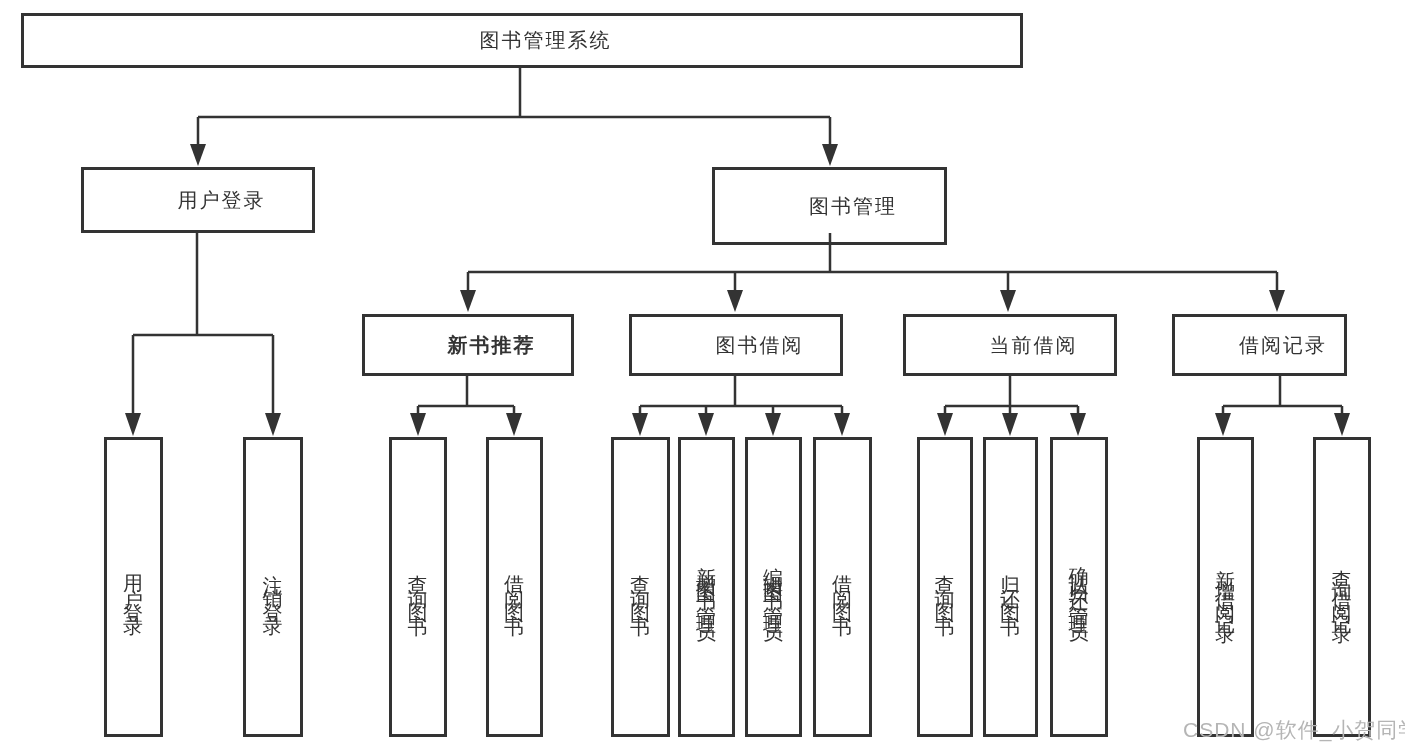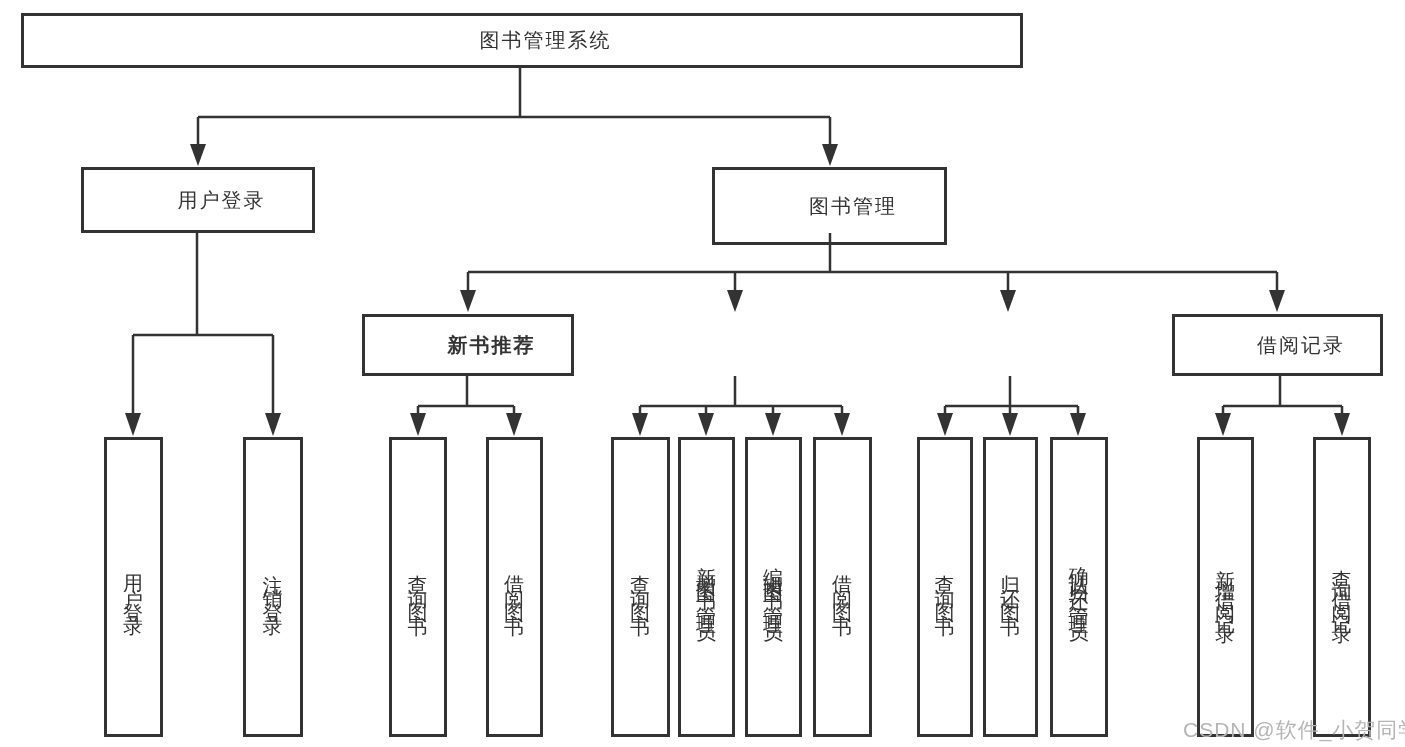--- a/index.html
+++ b/index.html
@@ -43,21 +43,27 @@
   <div class="hbox" style="left:81px;top:167px;width:234px;height:66px;">
     <span>用户登录</span>
   </div>
   <div class="hbox" style="left:712px;top:167px;width:235px;height:78px;">
     <span>图书管理</span>
   </div>
 
   <div class="hbox" style="left:362px;top:314px;width:212px;height:62px;font-weight:bold;">
     <span>新书推荐</span>
   </div>
-  <div class="hbox" style="left:1172px;top:314px;width:211px;height:62px;">
+  <div class="hbox" style="left:629px;top:314px;width:214px;height:62px;">
+    <span>图书借阅</span>
+  </div>
+  <div class="hbox" style="left:903px;top:314px;width:214px;height:62px;">
+    <span>当前借阅</span>
+  </div>
+  <div class="hbox" style="left:1172px;top:314px;width:175px;height:62px;">
     <span>借阅记录</span>
   </div>
 
   <div class="leaf" style="left:104px;width:59px;">
     <span class="vtext vs">用户登录</span>
   </div>
   <div class="leaf" style="left:243px;width:60px;">
     <span class="vtext vs">注销登录</span>
   </div>
 

